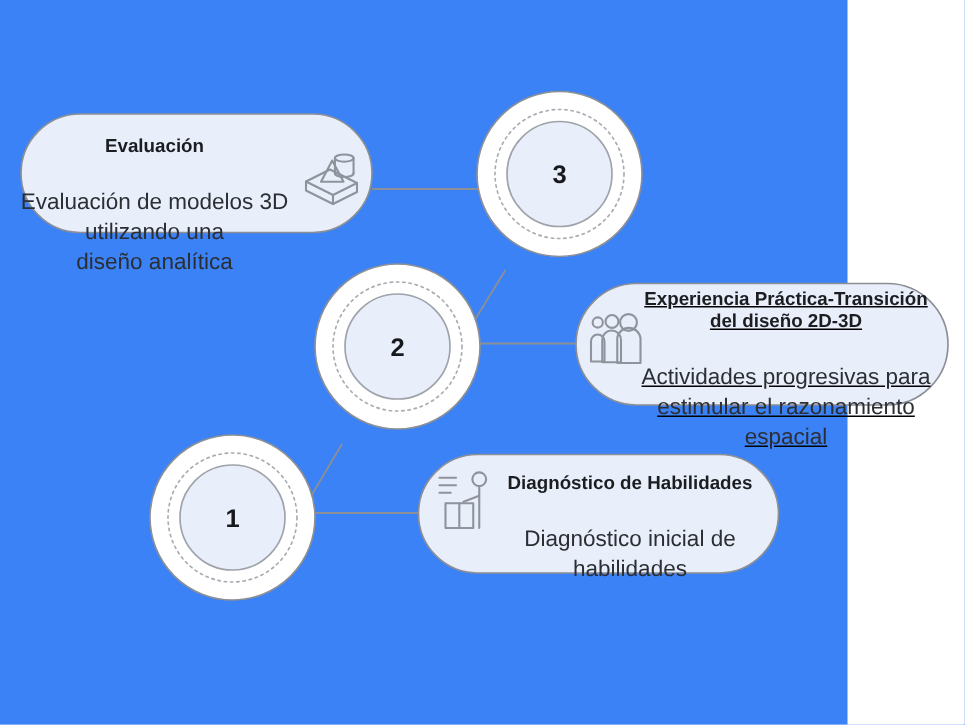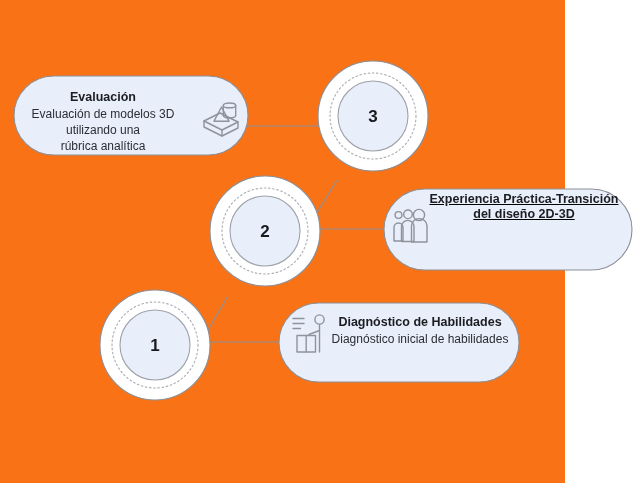--- a/index.html
+++ b/index.html
@@ -11,40 +11,40 @@
     width: 643px;
     height: 483px;
     font-family: "Liberation Sans", sans-serif;
     overflow: hidden;
     position: relative;
   }
   #diagram-root {
     position: relative;
     width: 565px;
     height: 483px;
-    background: #f97316;
+    background: #3b82f6;
   }
   svg.layer {
     position: absolute;
     left: 0;
     top: 0;
     width: 643px;
     height: 483px;
   }
   .pill-title {
     font-weight: bold;
     font-size: 12.5px;
     color: #1b1d21;
     line-height: 1.2;
   }
   .pill-sub {
-    font-size: 12px;
+    font-size: 15px;
     color: #2b2e33;
     line-height: 1.33;
-    margin-top: 2px;
+    margin-top: 20px;
   }
   .pill-text {
     position: absolute;
     text-align: center;
     pointer-events: none;
   }
   .step-num {
     position: absolute;
     font-weight: bold;
     font-size: 17px;
@@ -149,28 +149,32 @@
       <circle class="ring-outer" cx="155" cy="345" r="55"></circle>
       <circle class="ring-dotted" cx="155" cy="345" r="43"></circle>
       <circle class="ring-inner" cx="155" cy="345" r="35"></circle>
     </g>
   </svg>
 
   <div class="pill-text" style="left:8px; top:90px; width:190px;">
     <div class="pill-title">Evaluación</div>
     <div class="pill-sub">
       <span>Evaluación de modelos 3D utilizando una</span><br>
-      <span>rúbrica analítica</span>
+      <span>diseño analítica</span>
     </div>
   </div>
 
   <div class="pill-text" style="left:424px; top:192px; width:200px;text-decoration:underline;">
     <div class="pill-title">
       <span>Experiencia Práctica-Transición</span><br>
       <span>del diseño 2D-3D</span>
+    </div>
+    <div class="pill-sub">
+      <span>Actividades progresivas para</span><br>
+      <span>estimular el razonamiento espacial</span>
     </div>
   </div>
 
   <div class="pill-text" style="left:330px; top:315px; width:180px;">
     <div class="pill-title">Diagnóstico de Habilidades</div>
     <div class="pill-sub">
       <span>Diagnóstico inicial de habilidades</span><br>
     </div>
   </div>
 

